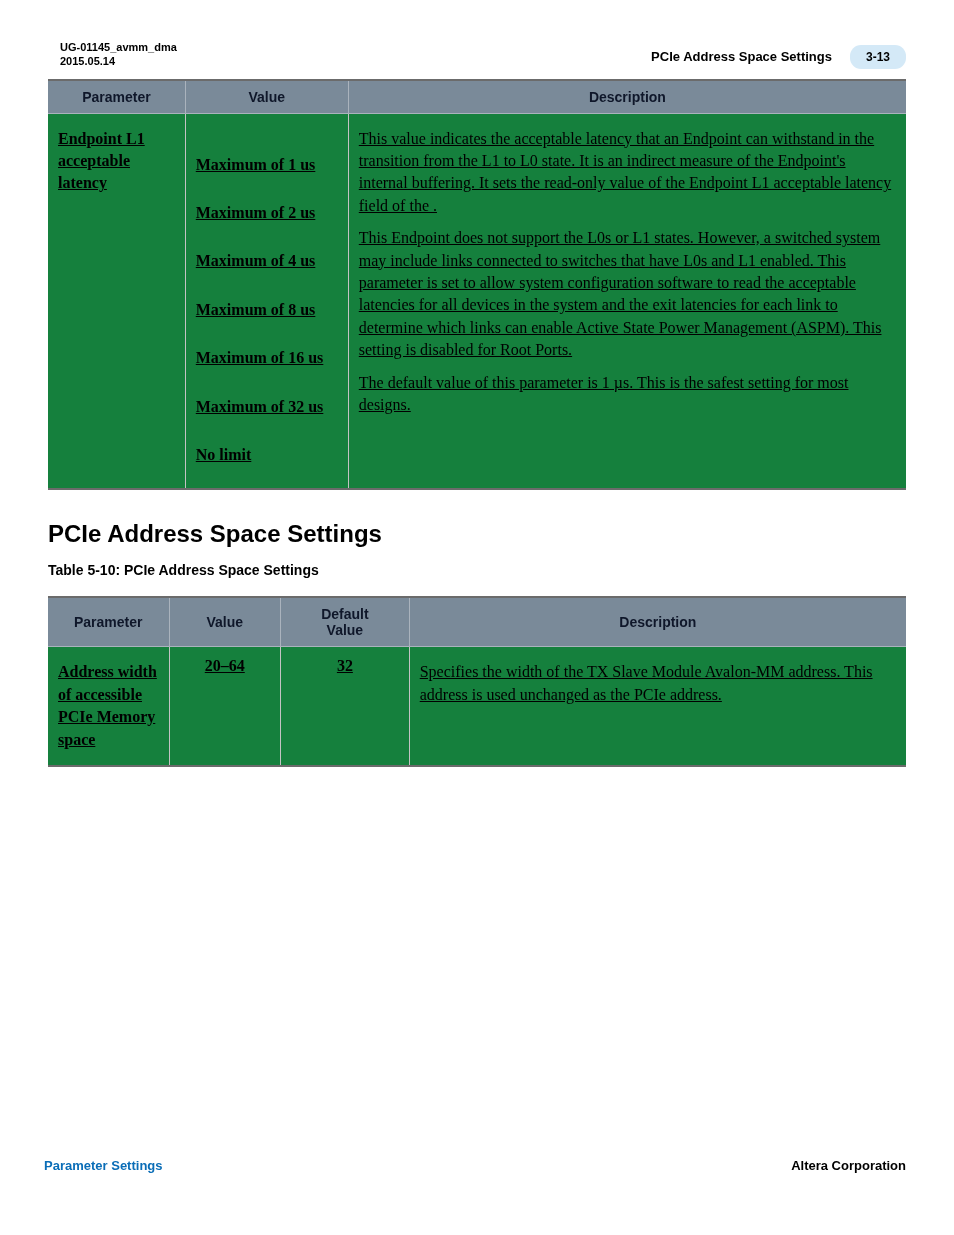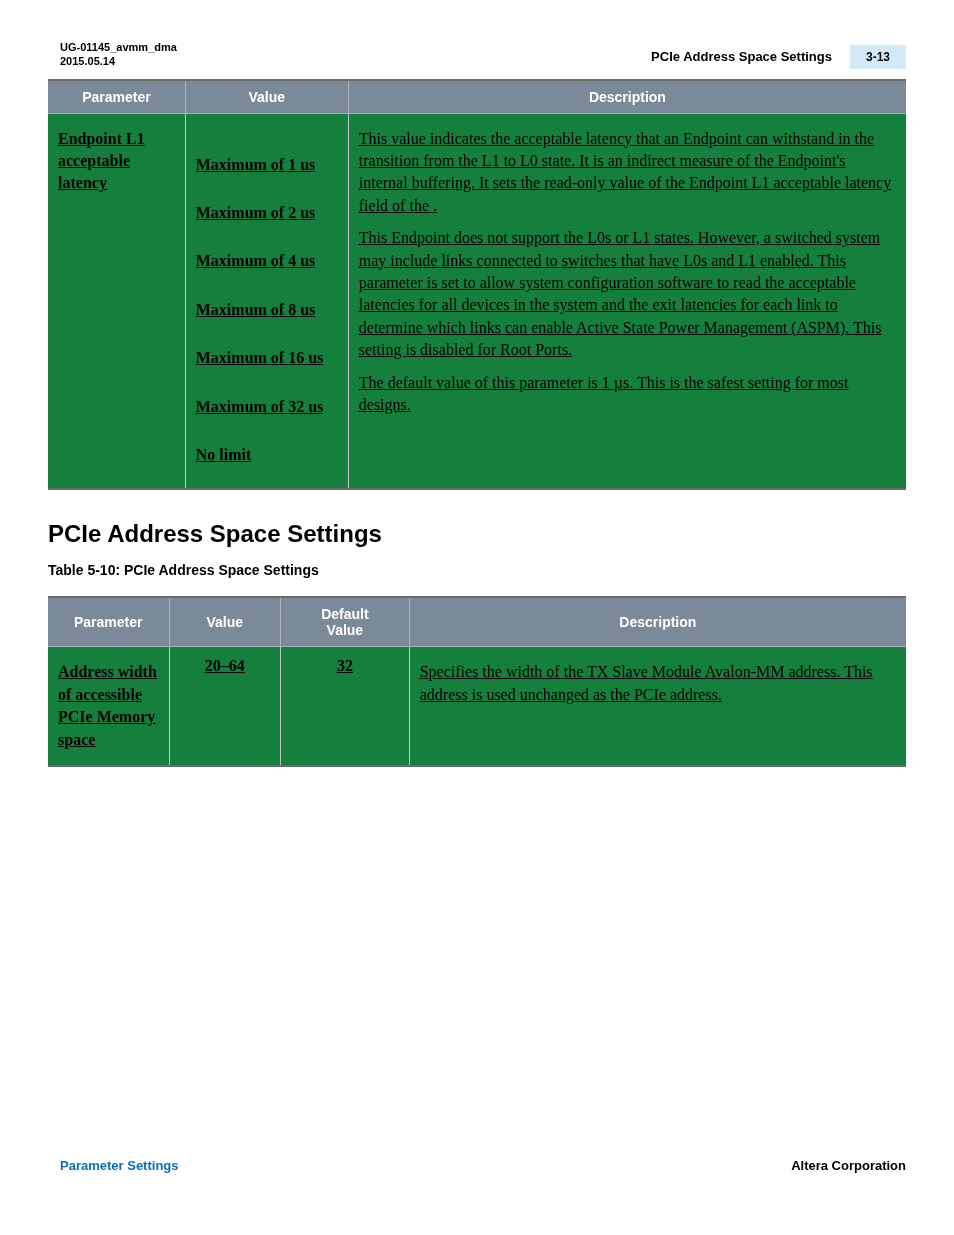--- a/index.html
+++ b/index.html
@@ -32,31 +32,32 @@
     font-size: 13px;
   }
   .header-title {
     font-weight: bold;
   }
   .page-num-box {
     background: #d4e9f7;
     padding: 5px 16px;
     font-weight: bold;
     font-size: 12px;
+    border-radius: 11px;
   }
   table.doc-table {
     width: 100%;
     border-collapse: collapse;
     border-top: 2px solid #6b6b6b;
     border-bottom: 2px solid #6b6b6b;
     margin-bottom: 30px;
   }
   table.doc-table thead th {
     background: #7a8a99;
-    color: #ffffff;
+    color: #0f172a;
     font-family: Arial, Helvetica, sans-serif;
     font-weight: bold;
     font-size: 14px;
     padding: 8px 26px;
     text-align: center;
     border-right: 1px solid #aab3bd;
     border-bottom: 1px solid #aab3bd;
   }
   table.doc-table thead th:last-child { border-right: none; }
   table.doc-table tbody td {
@@ -86,21 +87,21 @@
     font-weight: bold;
     margin-bottom: 18px;
   }
   .t2-c1 { width: 14%; }
   .t2-c2 { width: 13%; text-align: center; }
   .t2-c3 { width: 15%; text-align: center; }
   .t2-row td.center { text-align: center; font-weight: bold; padding-top:8px;}
   .footer {
     position: absolute;
     bottom: 40px;
-    left: 60px;
+    left: 44px;
     right: 48px;
     font-family: Arial, Helvetica, sans-serif;
     font-size: 13px;
   }
   .footer-top {
     display: flex;
     justify-content: space-between;
     margin-bottom: 22px;
   }
   .footer-link-left {

